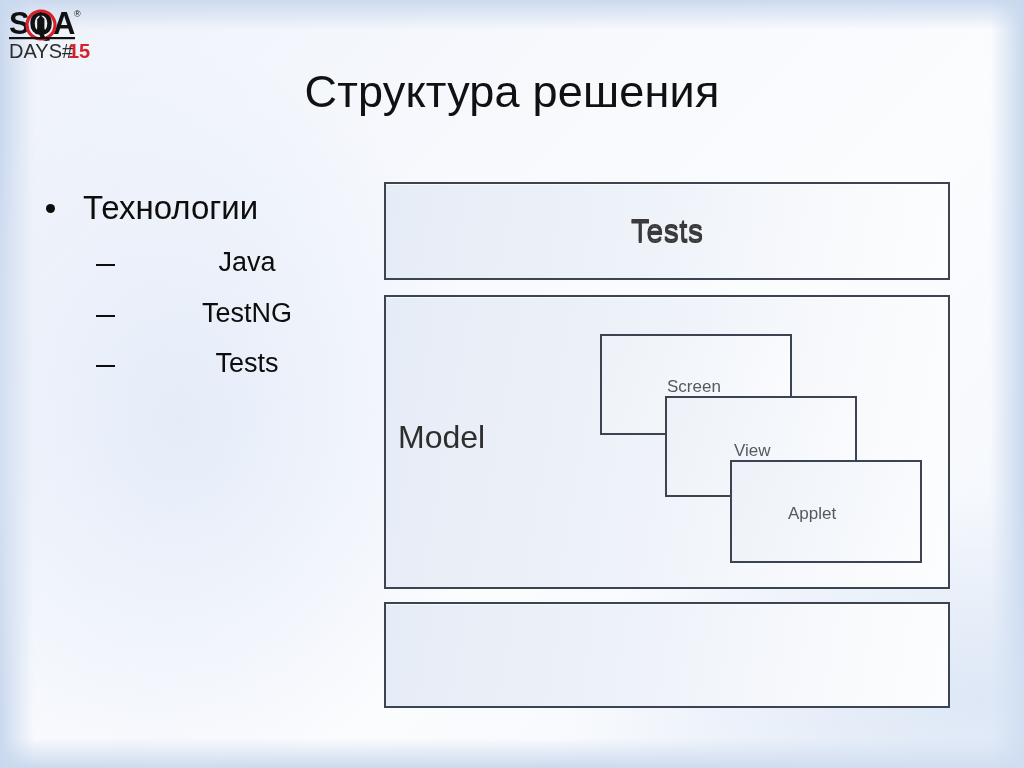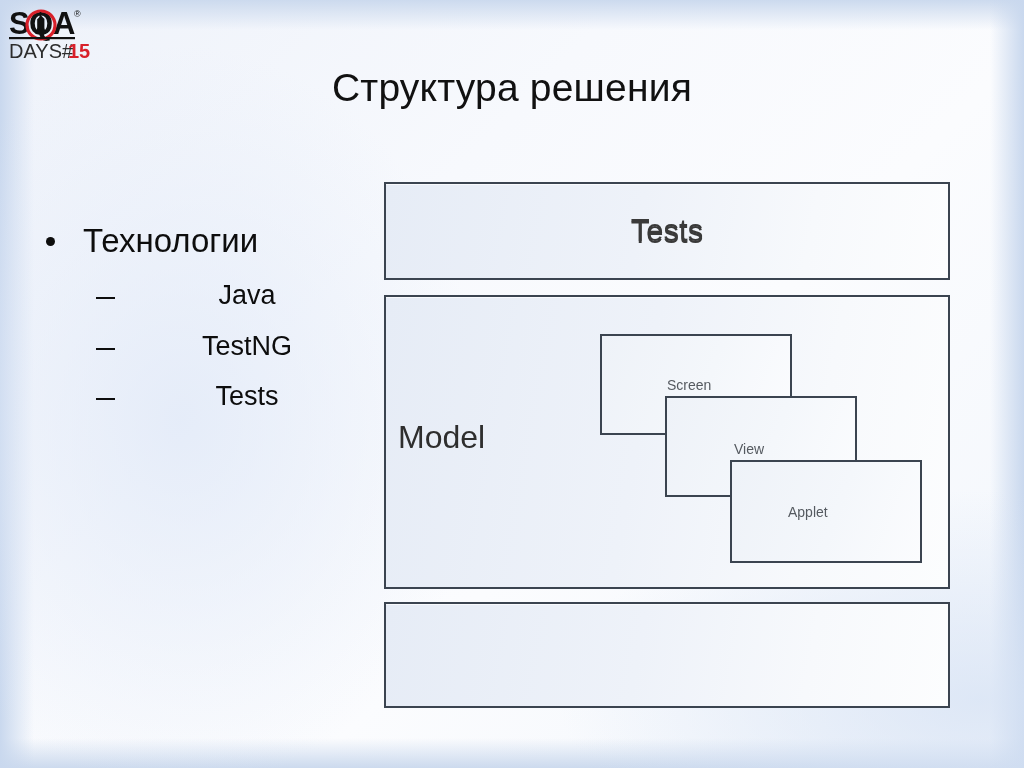--- a/index.html
+++ b/index.html
@@ -49,34 +49,33 @@
   }
   #logo svg { display: block; }
 
   
   #title {
     position: absolute;
     left: 0;
     top: 66px;
     width: 1024px;
     text-align: center;
-    font-size: 39px;
+    font-size: 45px;
     font-weight: 400;
     color: #111111;
     letter-spacing: 0.2px;
     white-space: nowrap;
   }
 
   
   #bullets {
     position: absolute;
     left: 36px;
     top: 190px;
     width: 330px;
-    margin-top: 33px;
   }
   .lvl1 {
     position: relative;
     padding-left: 47px;
     font-size: 33px;
     color: #0d0d0d;
     line-height: 1.12;
     margin-bottom: 8px;
   }
   .lvl1 .dot {
@@ -137,21 +136,21 @@
 
   
   .pane {
     position: absolute;
     box-sizing: border-box;
     border: 2px solid #3b4450;
     background: linear-gradient(110deg, #eef2f8 0%, #f4f7fb 55%, #fbfcfe 100%);
   }
   .pane-label {
     position: absolute;
-    font-size: 14px;
+    font-size: 17px;
     color: #555a60;
     white-space: nowrap;
     text-align: right;
   }
   #pane-screen { left: 216px; top: 152px; width: 192px; height: 101px; z-index: 1; }
   #pane-view   { left: 281px; top: 214px; width: 192px; height: 101px; z-index: 2; }
   #pane-applet { left: 346px; top: 278px; width: 192px; height: 103px; z-index: 3; }
 
   #label-screen { left: 283px; top: 195px; z-index: 4; }
   #label-view   { left: 350px; top: 259px; z-index: 4; }

